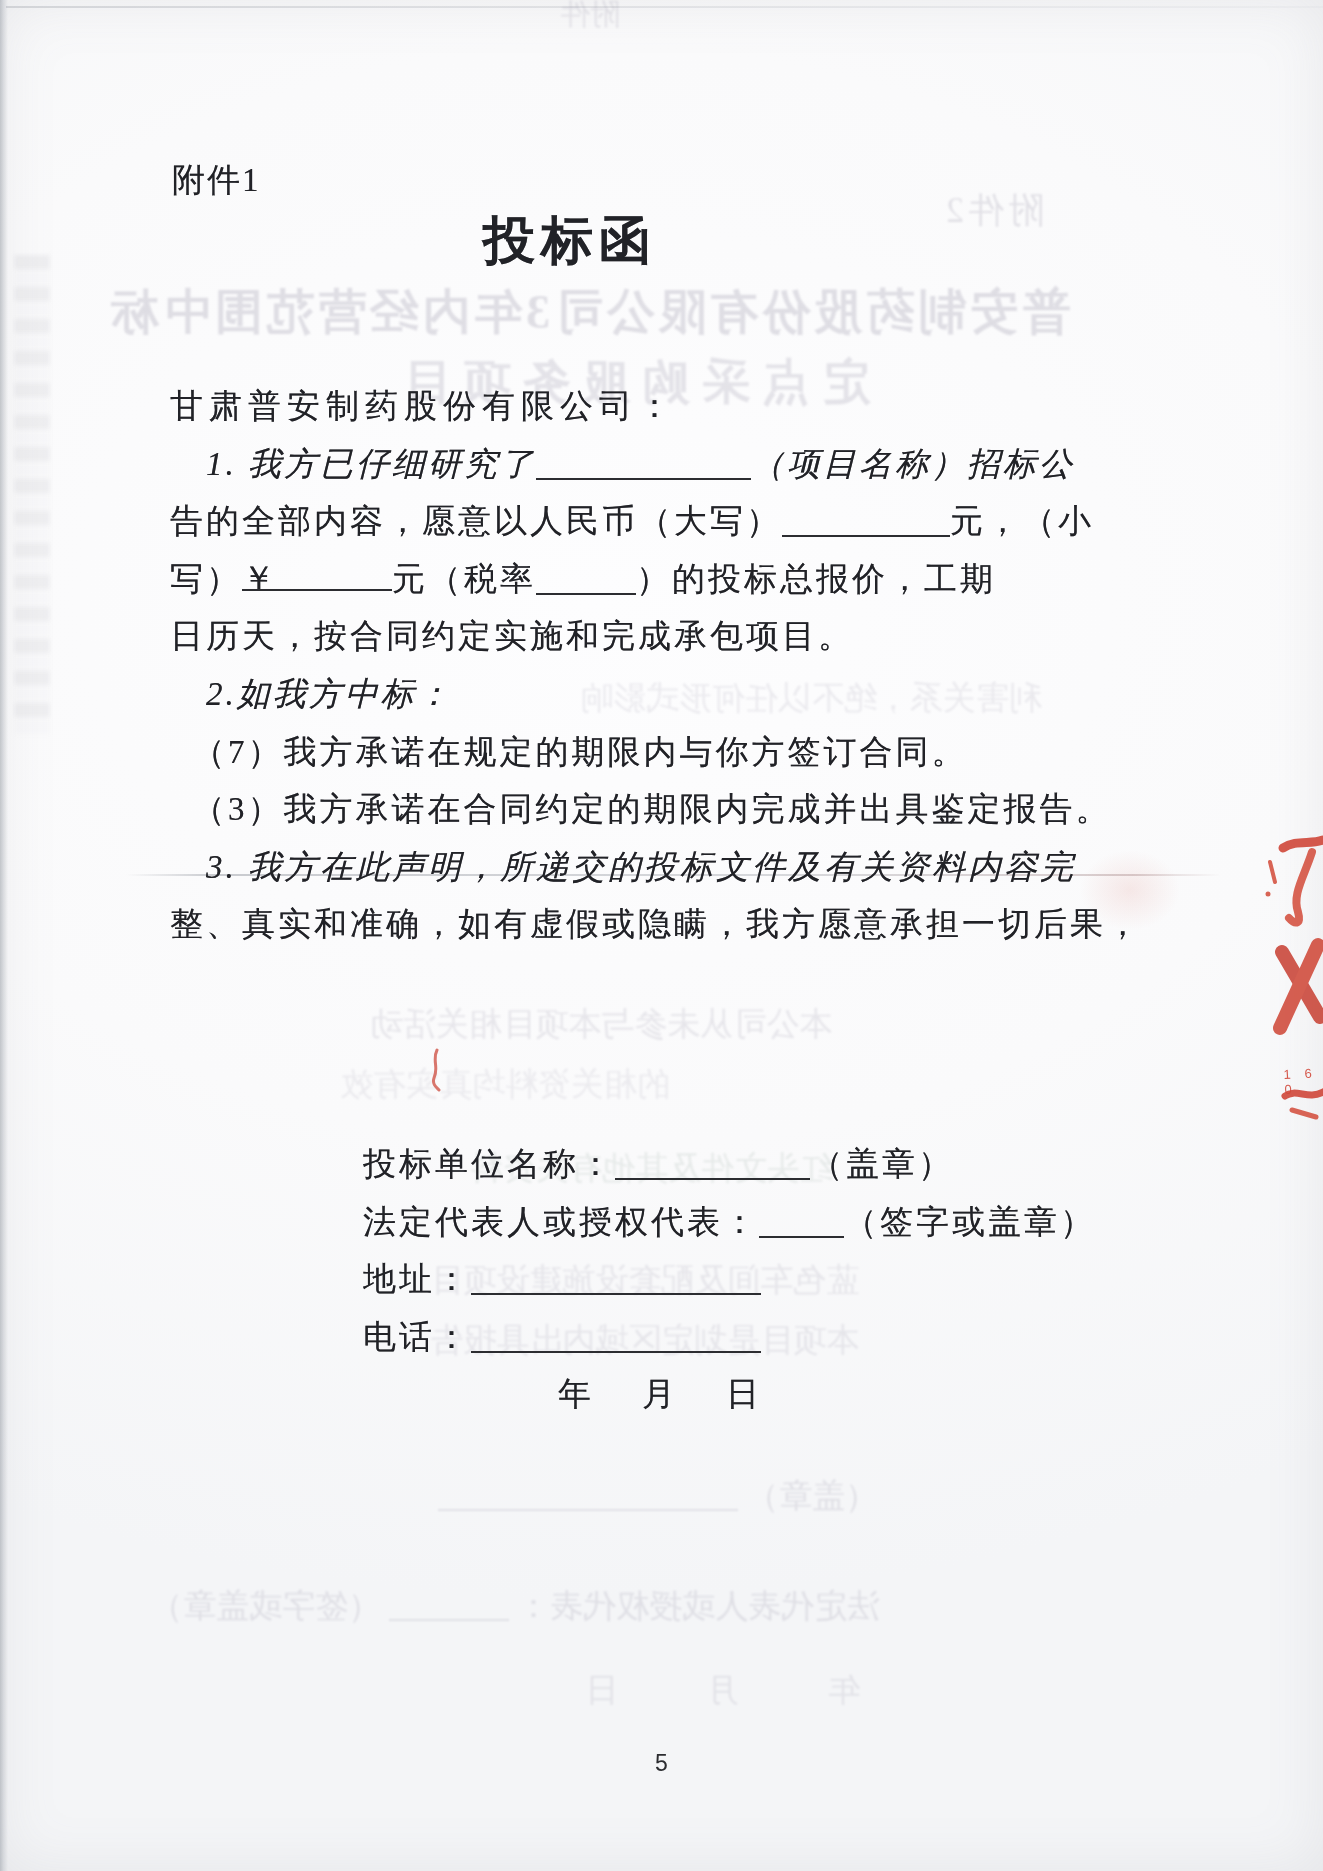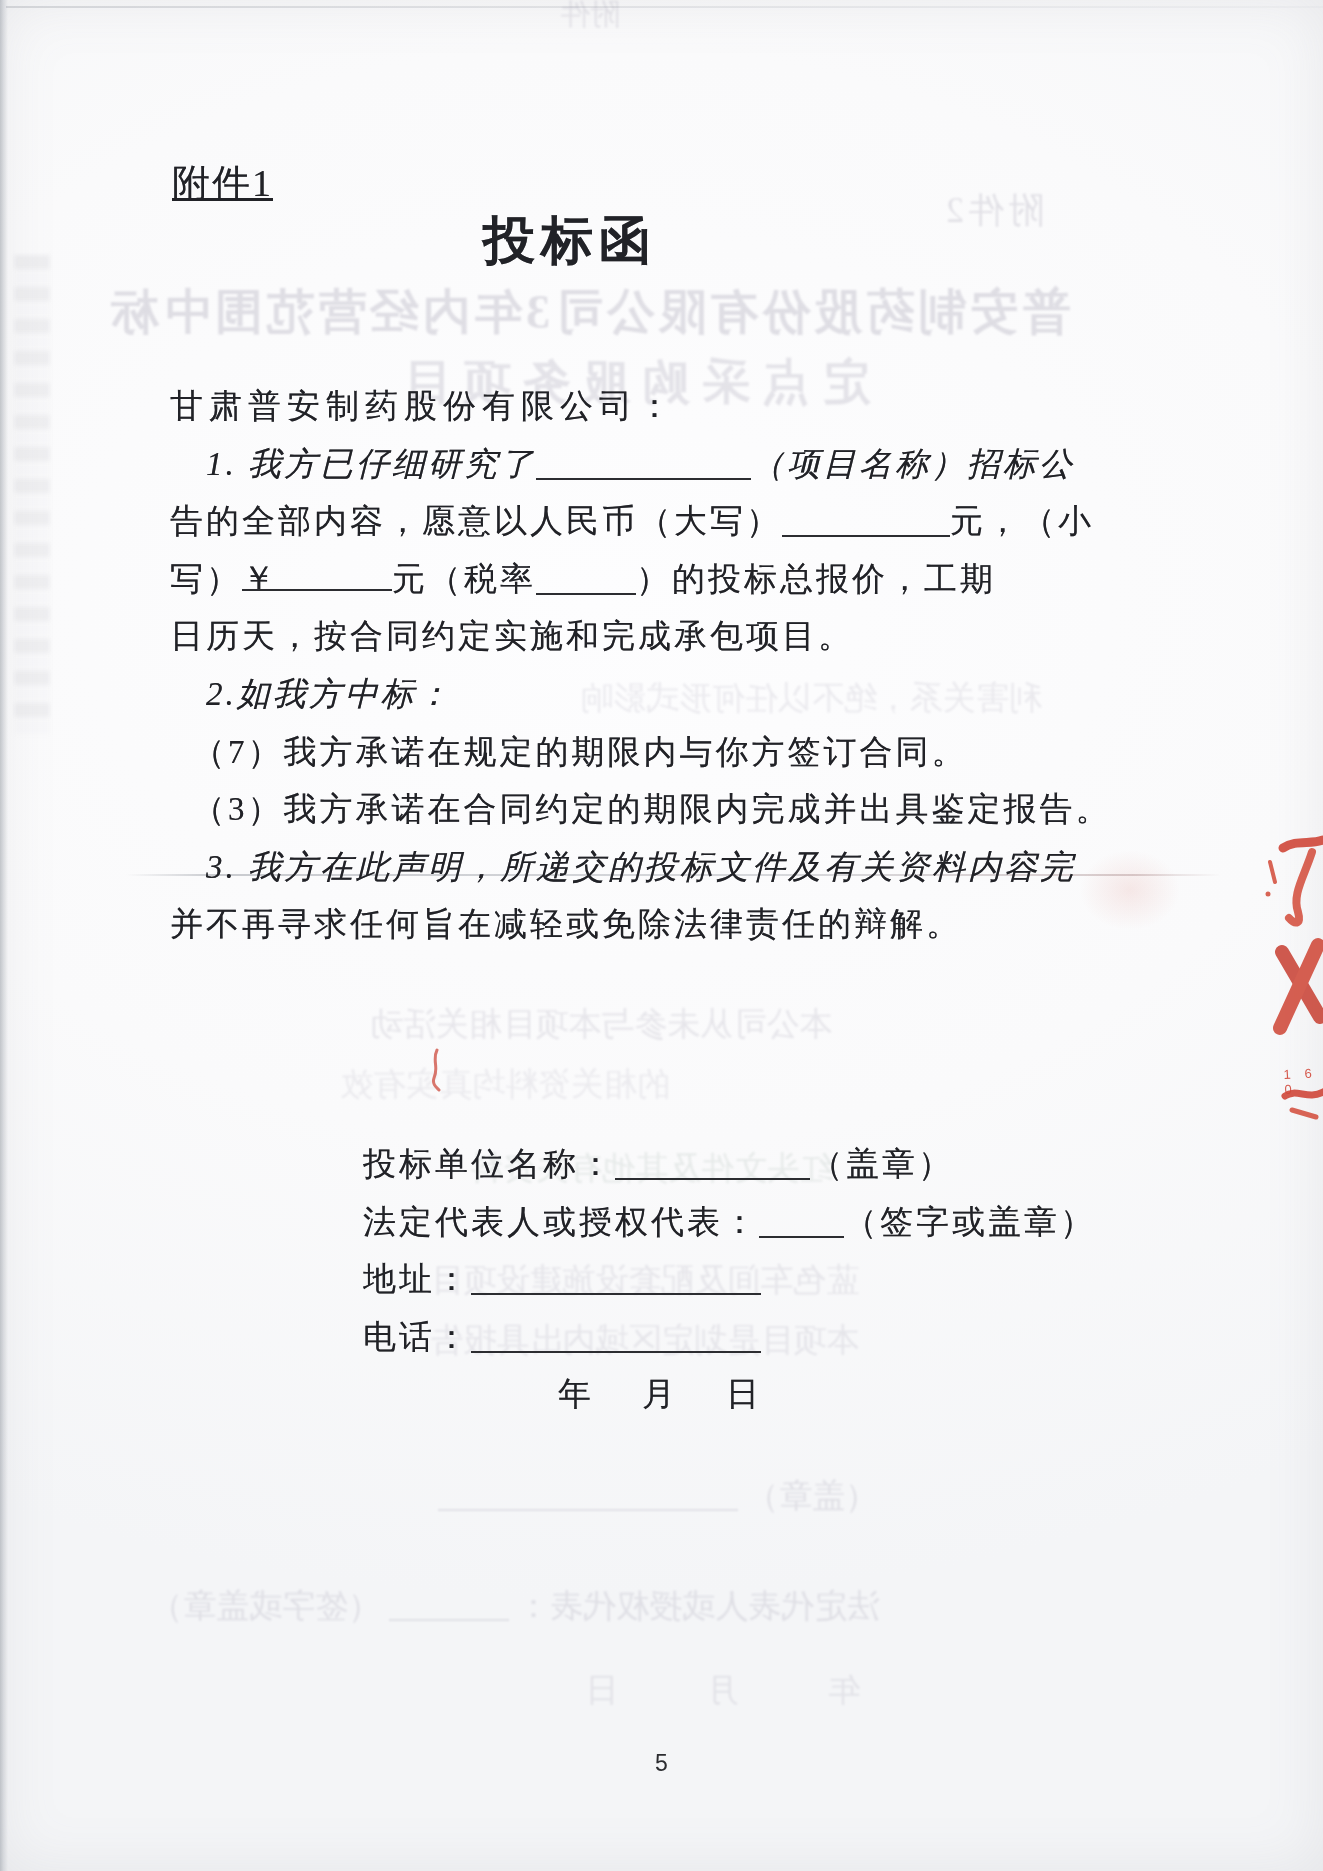--- a/index.html
+++ b/index.html
@@ -20,21 +20,21 @@
     background:repeating-linear-gradient(180deg,rgba(140,140,152,.10) 0 14px,rgba(140,140,152,.02) 14px 32px);
     filter:blur(2px);}
   .smudge-pink{position:absolute;left:1080px;top:850px;width:100px;height:80px;
     background:radial-gradient(closest-side,rgba(215,120,110,.15),rgba(215,120,110,0));}
   .crease{position:absolute;left:126px;top:874px;width:1095px;height:2px;
     background:linear-gradient(90deg,rgba(120,125,135,0) 0%,rgba(120,125,135,.38) 8%,
       rgba(120,125,135,.28) 60%,rgba(155,120,120,.35) 92%,rgba(155,120,120,0) 100%);}
 
   
   .ink{text-shadow:0 0 .5px rgba(15,15,20,.55);}
-  .attach{position:absolute;left:172px;top:158px;font-size:38px;letter-spacing:2px;text-decoration:underline;}
+  .attach{position:absolute;left:172px;top:158px;font-size:33px;letter-spacing:2px;}
   .doc-title{position:absolute;left:420px;top:206px;width:300px;text-align:center;
     font-size:52px;font-weight:bold;letter-spacing:6px;}
   .body-block{position:absolute;left:170px;top:378px;width:880px;font-size:33px;letter-spacing:3px;}
   .body-block .bline{height:57.6px;line-height:57.6px;white-space:nowrap;}
   .ind1{padding-left:36px;font-style:italic;}   
   .ind2{padding-left:22px;}   
   .ls-wide{letter-spacing:6px;}
   .blank{display:inline-block;border-bottom:2.5px solid #2c2d31;height:1.0em;vertical-align:-5px;
     line-height:1.0em;}
   .blank .on-line{display:inline-block;line-height:normal;vertical-align:bottom;}
@@ -111,21 +111,21 @@
 
     <div class="bline"><span>告的全部内容，愿意以人民币（大写）</span><span class="blank" style="width:168px"></span><span>元，（小</span></div>
 
     <div class="bline"><span>写）</span><span class="blank" style="width:150px"><span class="on-line">￥</span></span><span>元（税率</span><span class="blank" style="width:100px"></span><span>）的投标总报价，工期</span></div>
 
     <div class="bline">日历天，按合同约定实施和完成承包项目。</div>
     <div class="bline ind1">2.如我方中标：</div>
     <div class="bline ind2">（7）我方承诺在规定的期限内与你方签订合同。</div>
     <div class="bline ind2">（3）我方承诺在合同约定的期限内完成并出具鉴定报告。</div>
     <div class="bline ind1">3. 我方在此声明，所递交的投标文件及有关资料内容完</div>
-    <div class="bline">并不再寻求任何旨在减轻或免除法律责任的辩解。</div>
+    <div class="bline">整、真实和准确，如有虚假或隐瞒，我方愿意承担一切后果，</div>
   </div>
 
   <div class="sig-block ink">
     <div class="sline"><span>投标单位名称：</span><span class="blank" style="width:195px"></span><span>（盖章）</span></div>
 
     <div class="sline"><span>法定代表人或授权代表：</span><span class="blank" style="width:85px"></span><span>（签字或盖章）</span></div>
 
     <div class="sline"><span>地址：</span><span class="blank" style="width:290px"></span></div>
 
     <div class="sline"><span>电话：</span><span class="blank" style="width:290px"></span></div>

